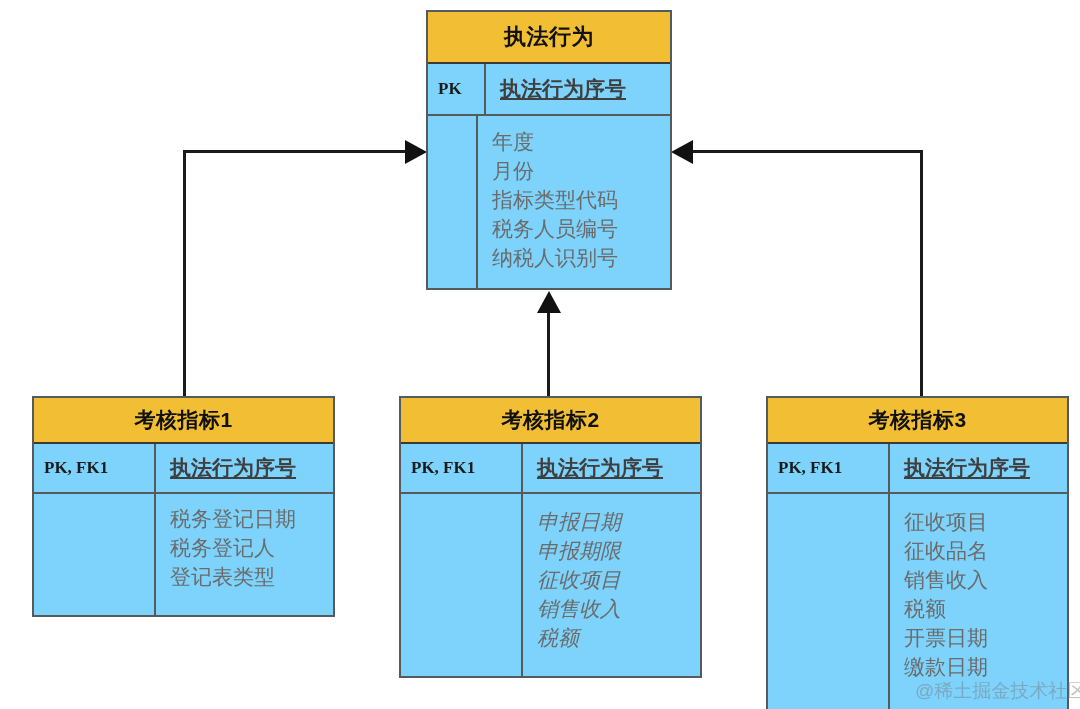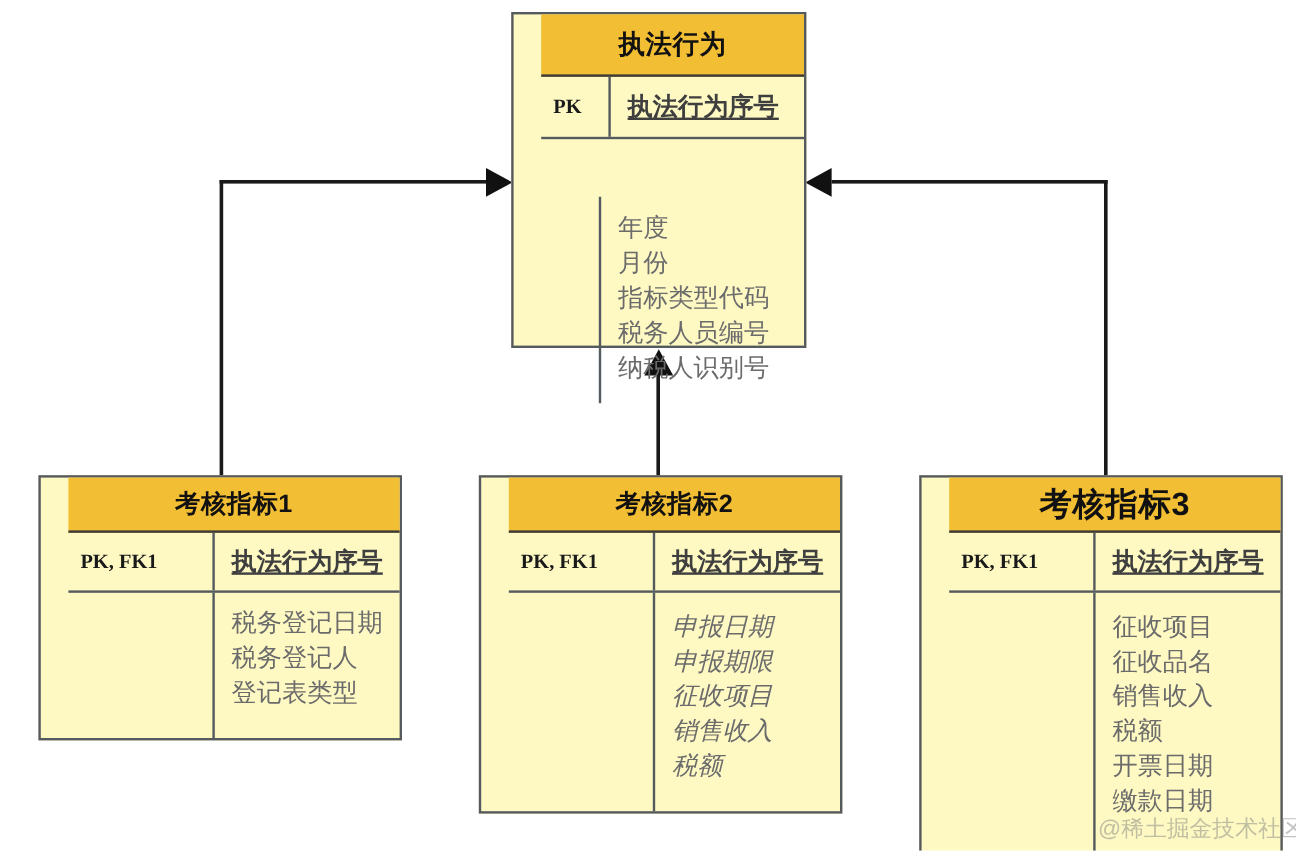--- a/index.html
+++ b/index.html
@@ -16,23 +16,22 @@
     height: 709px;
     background: #ffffff;
     overflow: hidden;
   }
 
   
   .entity {
     position: absolute;
     box-sizing: border-box;
     border: 2px solid #555a5e;
-    background: #fef9c3;
+    background: #7dd3fc;
     z-index: 3;
-    padding-left: 23px;
   }
   .entity-header {
     box-sizing: border-box;
     background: #F2BE33;
     border-bottom: 2px solid #3a3a3a;
     text-align: center;
     font-weight: bold;
     color: #111111;
     font-family: "Liberation Sans", "DejaVu Sans", sans-serif;
     letter-spacing: 0.5px;
@@ -146,21 +145,21 @@
   <div class="arrow arrow-left" style="left:671px; top:139.5px;"></div>
 
   <div class="entity" style="left:426px; top:10px; width:246px; height:280px;">
     <div class="entity-header" style="height:52px; font-size:22px;">执法行为</div>
     <div class="entity-row key-row" style="height:52px;">
       <div class="cell-key" style="width:58px; font-size:17px;">PK</div>
       <div class="cell-val">
         <span class="pk-name" style="font-size:21px;">执法行为序号</span>
       </div>
     </div>
-    <div class="attr-row" style="height:172px;margin-top:48px;">
+    <div class="attr-row" style="height:172px;">
       <div class="attr-key" style="width:50px;"></div>
       <div class="attr-list" style="padding-top:12px; font-size:21px; line-height:29px;">
         <div class="attr-item">年度</div>
         <div class="attr-item">月份</div>
         <div class="attr-item">指标类型代码</div>
         <div class="attr-item">税务人员编号</div>
         <div class="attr-item">纳税人识别号</div>
       </div>
     </div>
   </div>
@@ -197,21 +196,21 @@
         <div class="attr-item">申报日期</div>
         <div class="attr-item">申报期限</div>
         <div class="attr-item">征收项目</div>
         <div class="attr-item">销售收入</div>
         <div class="attr-item">税额</div>
       </div>
     </div>
   </div>
 
   <div class="entity" style="left:766px; top:396px; width:303px; height:318px;">
-    <div class="entity-header" style="height:46px; font-size:27px;">考核指标3</div>
+    <div class="entity-header" style="height:46px; font-size:21px;">考核指标3</div>
     <div class="entity-row key-row" style="height:50px;">
       <div class="cell-key" style="width:122px; font-size:17px;">PK, FK1</div>
       <div class="cell-val">
         <span class="pk-name" style="font-size:21px;">执法行为序号</span>
       </div>
     </div>
     <div class="attr-row" style="height:218px;">
       <div class="attr-key" style="width:122px;"></div>
       <div class="attr-list" style="padding-top:14px; font-size:21px; line-height:29px;">
         <div class="attr-item">征收项目</div>

